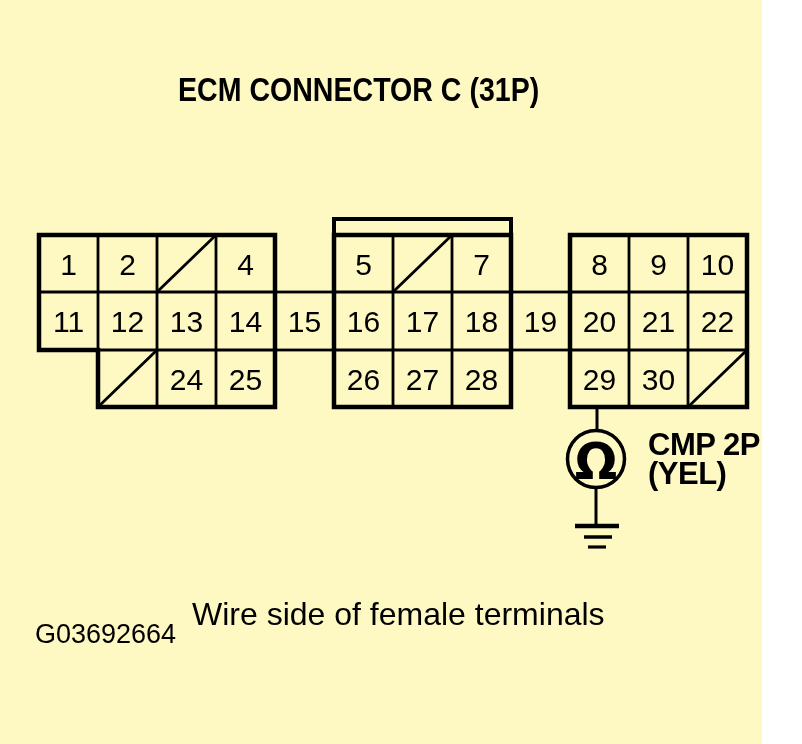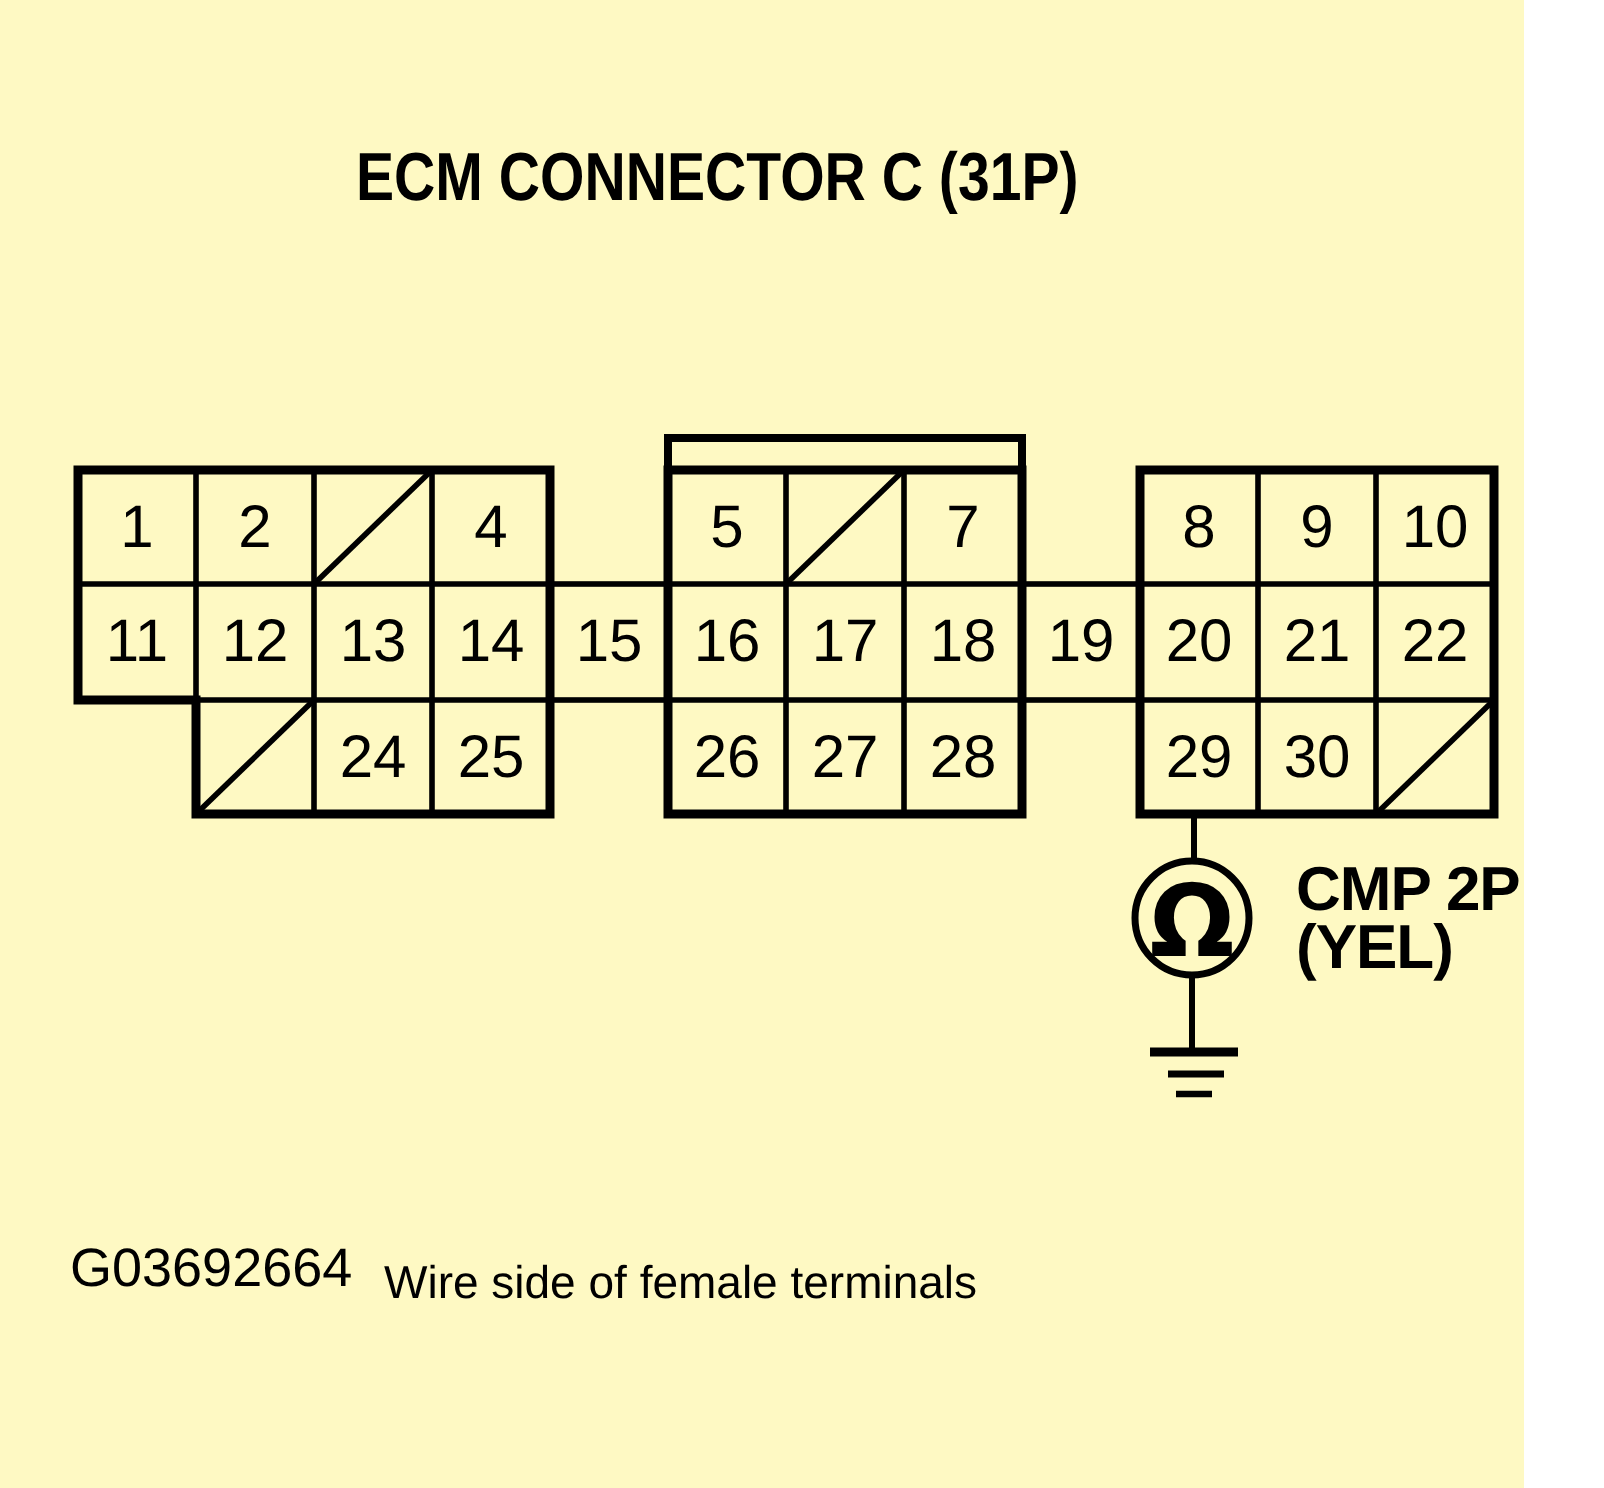--- a/index.html
+++ b/index.html
@@ -24,22 +24,22 @@
     font-weight: bold;
     letter-spacing: 0px;
     white-space: nowrap;
     transform: scaleX(0.84);
     transform-origin: 0 0;
     color: #000000;
   }
   .caption {
     position: absolute;
     left: 192px;
-    top: 628px;
-    font-size: 23px;
+    top: 596px;
+    font-size: 32px;
     font-weight: normal;
     white-space: nowrap;
     color: #000000;
   }
   .figure-id {
     position: absolute;
     left: 35px;
     top: 619px;
     font-size: 27px;
     font-weight: normal;

